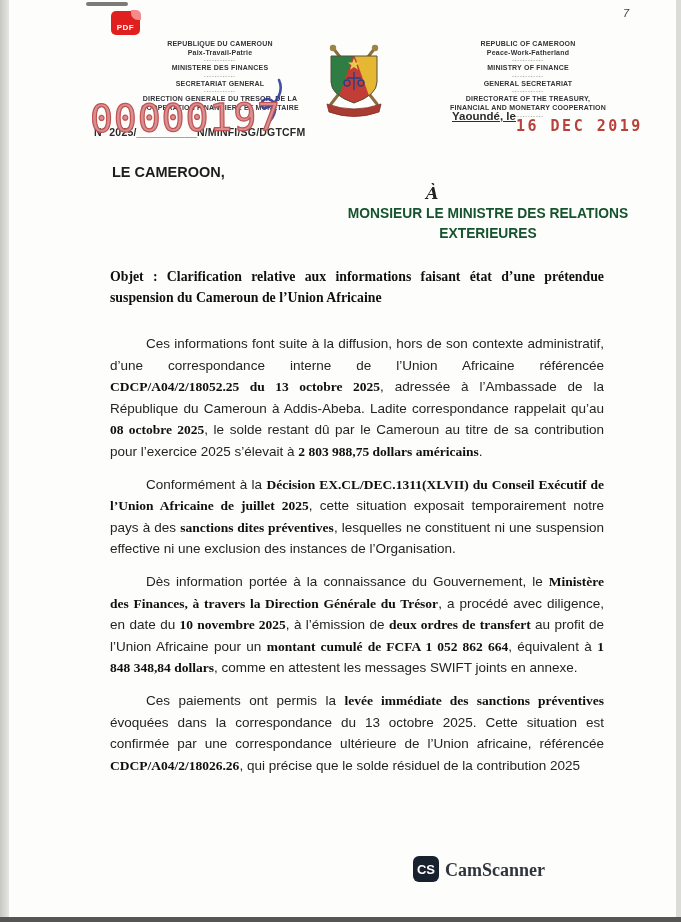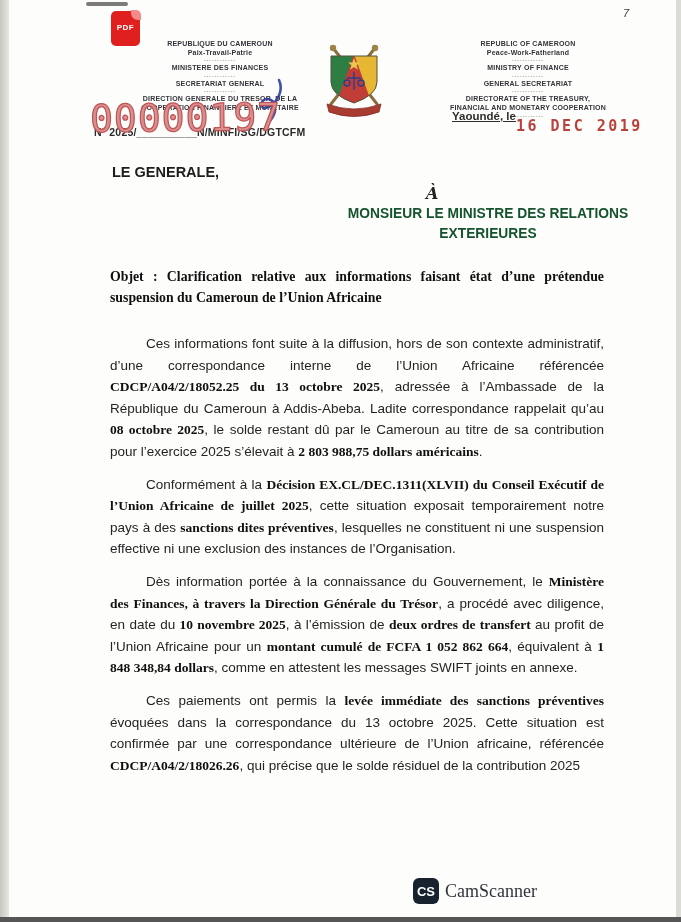--- a/index.html
+++ b/index.html
@@ -5,21 +5,21 @@
   html,body{margin:0;padding:0;background:#ececea;}
   .canvas{position:relative;width:681px;height:922px;overflow:hidden;
           background:#fdfdfb;font-family:"Liberation Sans",sans-serif;color:#232323;}
   .edge-left{position:absolute;left:0;top:0;width:9px;height:100%;
              background:linear-gradient(90deg,#c7c7c2,#e6e6e2);}
   .edge-right{position:absolute;right:0;top:0;width:5px;height:100%;background:#dcdcd7;}
   .bottom-bar{position:absolute;left:0;bottom:0;width:100%;height:5px;background:#565656;z-index:20;}
   .artifact{position:absolute;left:86px;top:2px;width:42px;height:4px;background:#5a5a5a;border-radius:2px;opacity:.8;}
 
   
-  .pdf-icon{position:absolute;left:111px;top:11px;width:29px;height:35px;background:#e01f1f;
+  .pdf-icon{position:absolute;left:111px;top:11px;width:29px;height:24px;background:#e01f1f;
             border-radius:5px;z-index:5;}
   .pdf-icon::before{content:"";position:absolute;right:-1px;top:-1px;width:10px;height:10px;
             background:#f58a8a;border-radius:0 5px 0 7px;}
   .pdf-icon .lbl{position:absolute;left:0;right:0;top:12px;text-align:center;color:#fff;
             font-size:8px;font-weight:bold;letter-spacing:.5px;}
 
   .page-num{position:absolute;left:623px;top:7px;font-size:11px;font-style:italic;color:#3c3c3c;}
 
   
   .lh{position:absolute;top:40px;width:200px;text-align:center;font-size:7px;font-weight:bold;
@@ -51,24 +51,24 @@
            font-size:13.8px;font-weight:bold;color:#14532d;line-height:20px;}
 
   .subject{position:absolute;left:110px;top:266px;width:494px;font-size:13.8px;font-weight:bold;
            color:#1c1c1c;line-height:21px;text-align:justify;}
 
   .body-block{position:absolute;left:110px;top:333px;width:494px;}
   .para{margin:0 0 11px 0;font-size:13.5px;line-height:21.6px;text-align:justify;
         text-indent:36px;color:#242424;}
   .para .b,.subject .b{font-weight:bold;color:#101010;font-family:Liberation Serif, serif;}
 
-  .watermark{position:absolute;left:413px;top:878px;display:flex;align-items:flex-start;z-index:5;}
+  .watermark{position:absolute;left:413px;top:856px;display:flex;align-items:center;z-index:5;}
   .cs-badge{width:26px;height:26px;background:#18212e;border-radius:6px;color:#fff;
             font-weight:bold;font-size:13px;display:flex;align-items:center;justify-content:center;}
-  .cs-label{margin-left:6px;margin-top:3px;font-size:18px;font-weight:normal;color:#30353d;
+  .cs-label{margin-left:6px;margin-top:3px;font-size:18px;font-weight:bold;color:#30353d;
             font-family:"Liberation Serif",serif;}
 </style>
 </head>
 <body>
 
 <div class="canvas">
 
   <div class="edge-left"></div>
   <div class="edge-right"></div>
   <div class="artifact"></div>
@@ -135,21 +135,21 @@
   <svg class="pen-mark" viewBox="0 0 38 46">
     <path d="M30 2 C 35 13, 28 25, 19 29 C 10 33, 11 20, 19 21 C 27 22, 29 34, 21 43" fill="none" stroke="#2f3d9b" stroke-width="2.6" stroke-linecap="round" opacity=".9"></path>
   </svg>
 
   <div class="serial">00000197</div>
   <div class="ref-line">N° 2025/__________N/MINFI/SG/DGTCFM</div>
 
   <div class="place">Yaoundé, le</div>
   <div class="date-stamp">16 DEC 2019</div>
 
-  <div class="salutation">LE GENERALE,</div>
+  <div class="salutation">LE CAMEROON,</div>
   <div class="to-mark">À</div>
 
   <div class="addressee">
       <div>MONSIEUR LE MINISTRE DES RELATIONS</div>
       <div>EXTERIEURES</div>
     </div>
 
   <div class="subject"><span class="b">Objet : Clarification relative aux informations faisant état d’une prétendue suspension du Cameroun de l’Union Africaine</span></div>
 
   <div class="body-block">

